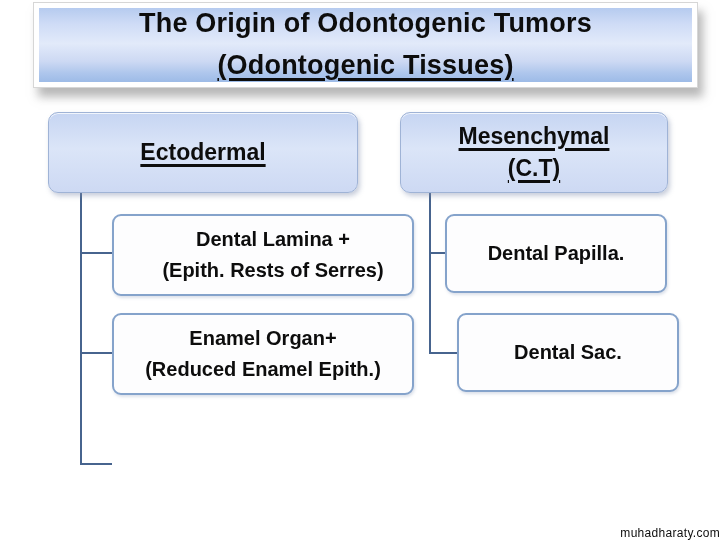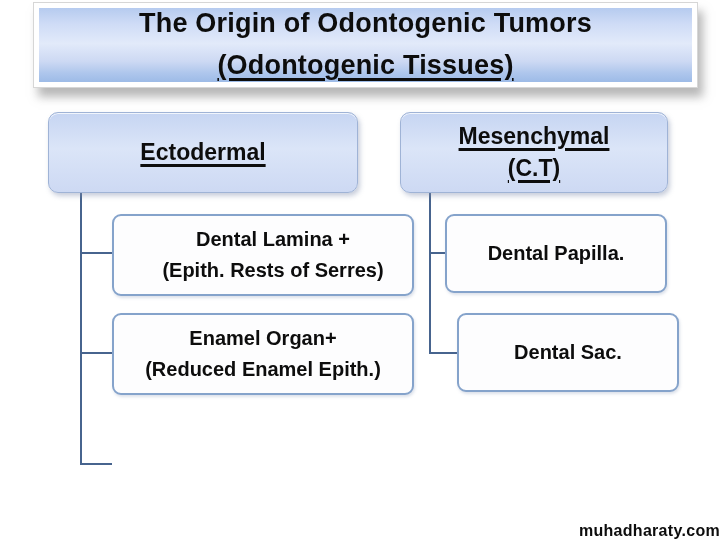--- a/index.html
+++ b/index.html
@@ -117,22 +117,22 @@
   .conn-left-h3 { left: 82px;  top: 463px; width: 30px; height: 2px; }
   .conn-right-v  { left: 429px; top: 193px; width: 2px;  height: 161px; }
   .conn-right-h1 { left: 431px; top: 252px; width: 26px; height: 2px; }
   .conn-right-h2 { left: 431px; top: 352px; width: 26px; height: 2px; }
 
   
   .watermark {
     position: absolute;
     right: 8px;
     bottom: 6px;
-    font-size: 16px;
-    font-weight: bold;
+    font-size: 12px;
+    font-weight: normal;
     letter-spacing: 0.3px;
     color: #0d0d0d;
   }
 </style>
 </head>
 <body>
 
 <div class="slide">
 
   <div class="title-frame">

